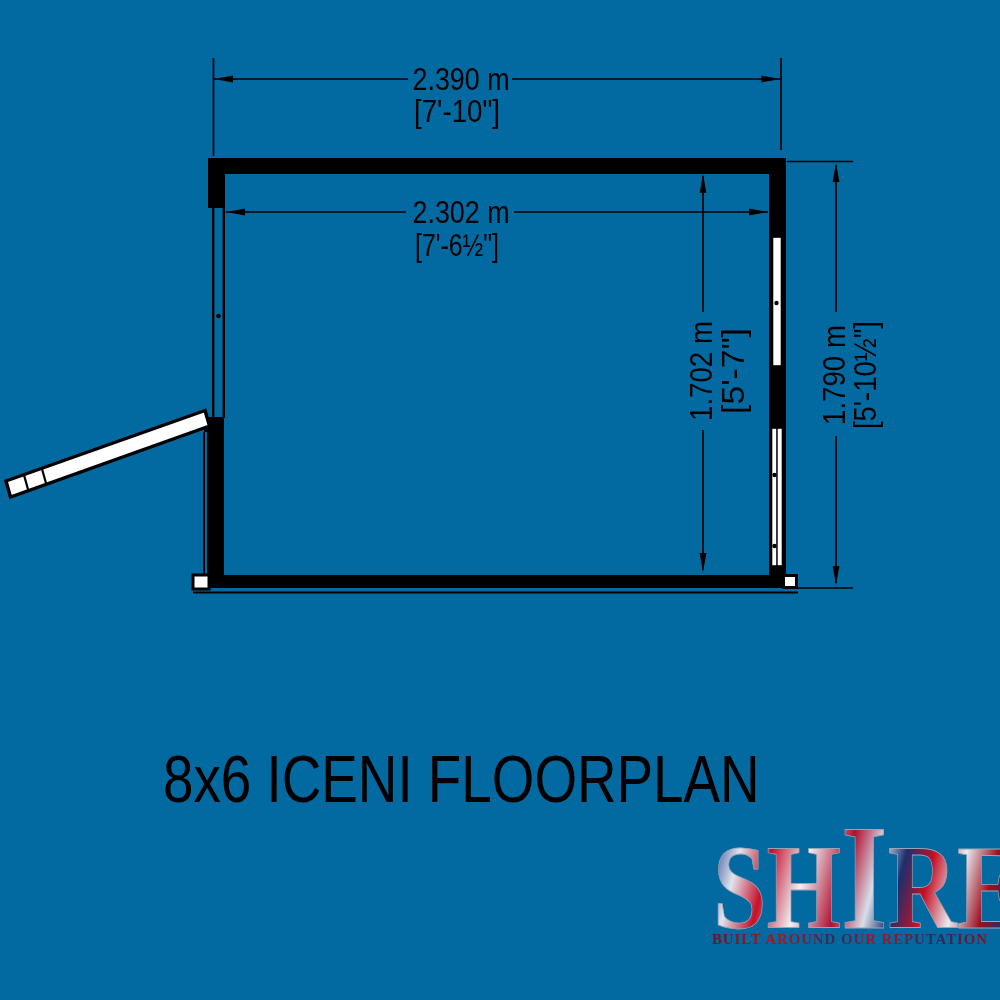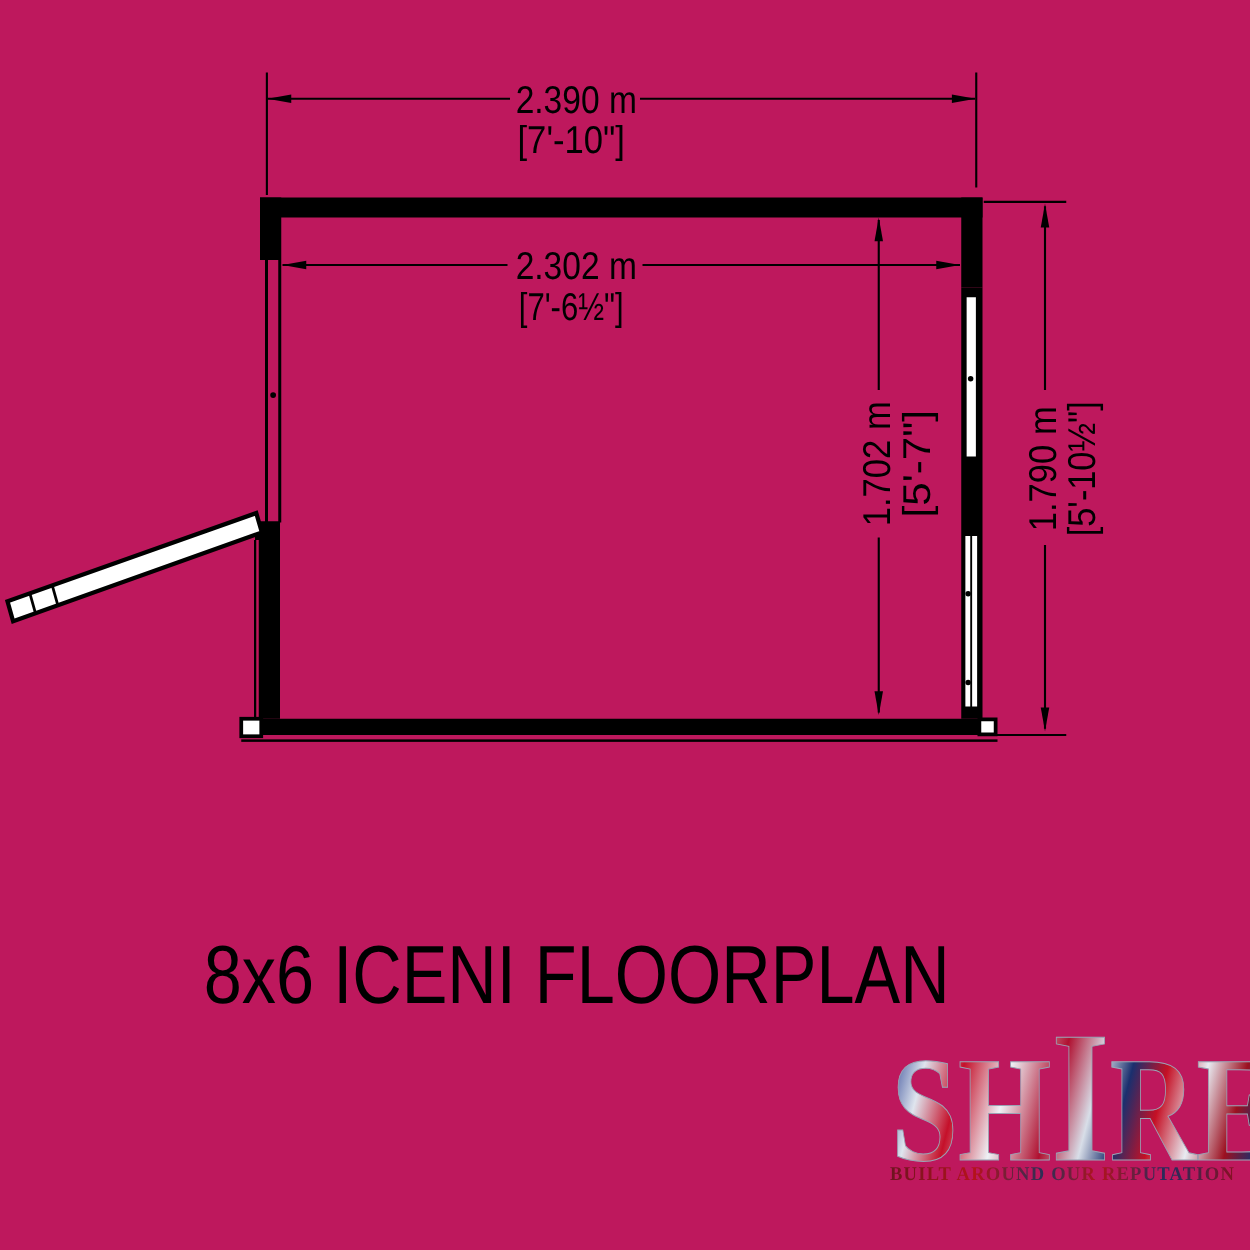--- a/index.html
+++ b/index.html
@@ -1,16 +1,16 @@
 <!DOCTYPE html>
 <html><head>
 <meta charset="utf-8">
 <style>
   html,body{margin:0;padding:0;background:#fff;}
-  .canvas{position:relative;width:1000px;height:1000px;background:#be185d;overflow:hidden;
+  .canvas{position:relative;width:1000px;height:1000px;background:#0369a1;overflow:hidden;
           font-family:"Liberation Sans",sans-serif;}
   .plan-svg{position:absolute;left:0;top:0;}
   .dim-text{font-family:"Liberation Sans","DejaVu Sans",sans-serif;fill:#000;}
   .page-title{position:absolute;left:163px;top:746px;font-size:66px;line-height:1;color:#000;
               white-space:nowrap;transform:scaleX(0.83);transform-origin:left top;
               font-family:"Liberation Sans",sans-serif;}
   .logo-svg{position:absolute;left:700px;top:815px;}
   .logo-brand{font-family:"Liberation Serif","DejaVu Serif",serif;font-weight:bold;}
   .logo-tagline{font-family:"Liberation Serif","DejaVu Serif",serif;font-weight:bold;
                 letter-spacing:1px;}

